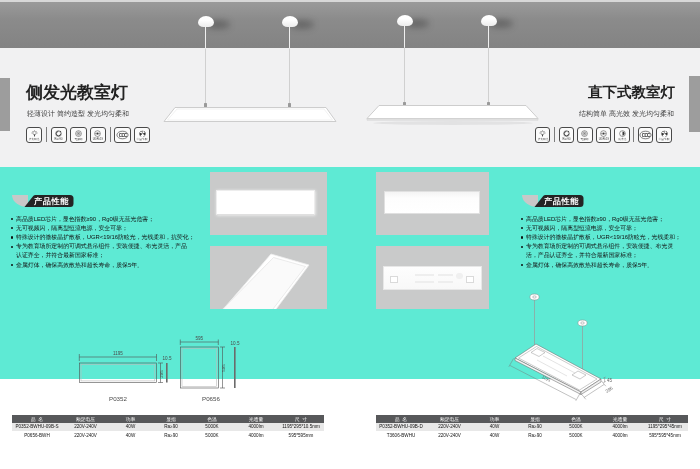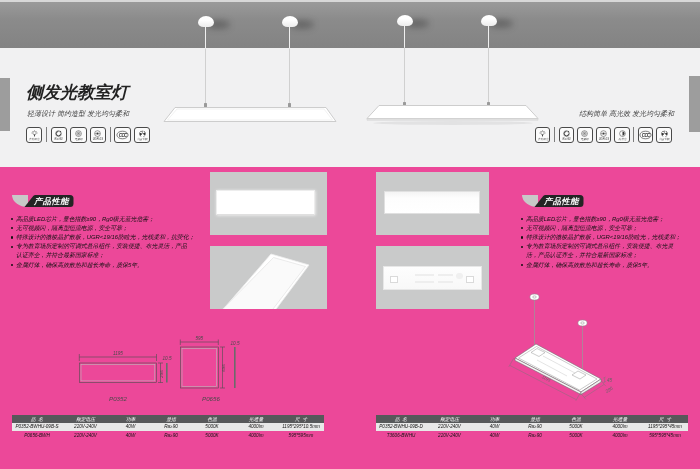--- a/index.html
+++ b/index.html
@@ -1,18 +1,18 @@
 <!DOCTYPE html>
 <html><head>
 <meta charset="utf-8">
 <style>
   * { margin:0; padding:0; box-sizing:border-box; -webkit-font-smoothing:antialiased; }
   html,body { width:700px; height:469px; background:#fff; overflow:hidden;
     font-family:"Liberation Sans", sans-serif; }
-  #page { position:relative; width:700px; height:469px; background:#ec4899; opacity:0.999;font-style:italic; }
+  #page { position:relative; width:700px; height:379px; background:#5eead4; opacity:0.999; }
   .abs { position:absolute; }
 
   
   #band { left:0; top:0; width:700px; height:48px;
     background:linear-gradient(to bottom,#9c9c9c 0%,#8b8b8b 40%,#838383 100%); }
   #band::before { content:""; position:absolute; left:0; top:0; width:700px; height:1.5px;
     background:#d8d8d8; }
   #graybg { left:0; top:48px; width:700px; height:119px; background:#f1f1f2; }
 
   .cupshadow { width:24px; height:9px; background:rgba(40,40,40,.35);
@@ -93,20 +93,21 @@
   <svg class="abs" style="left:363px; top:102px;" width="180" height="26" viewBox="0 0 180 26">
     <polygon points="16,3.5 163,3.5 175,16.5 4,16.5" fill="#ffffff" stroke="#c7c7c7" stroke-width="0.9"></polygon>
     <polygon points="4,16.5 175,16.5 175,18.2 4,18.2" fill="#e3e3e3" stroke="#cccccc" stroke-width="0.5"></polygon>
     <ellipse cx="90" cy="21" rx="80" ry="2" fill="rgba(0,0,0,0.06)"></ellipse>
   </svg>
 
   <div id="tabL" class="abs"></div>
   <div id="tabR" class="abs"></div>
 
   <div id="titleL" class="abs title">侧发光教室灯</div>
+  <div id="titleR" class="abs title">直下式教室灯</div>
   <div id="subL" class="abs subtitle">轻薄设计 简约造型 发光均匀柔和</div>
   <div id="subR" class="abs subtitle">结构简单 高光效 发光均匀柔和</div>
 
   <div id="iconsL" class="abs icons" style="left:26px; top:127px;">
       <div class="ibox">
         <svg width="9" height="8" viewBox="0 0 9 8">
           <g stroke="#3a3a3a" stroke-width="0.45" fill="none">
             <circle cx="4.5" cy="3" r="1.7"></circle>
             <line x1="4.5" y1="0.2" x2="4.5" y2="0.9"></line>
             <line x1="2" y1="1.1" x2="2.6" y2="1.6"></line>

